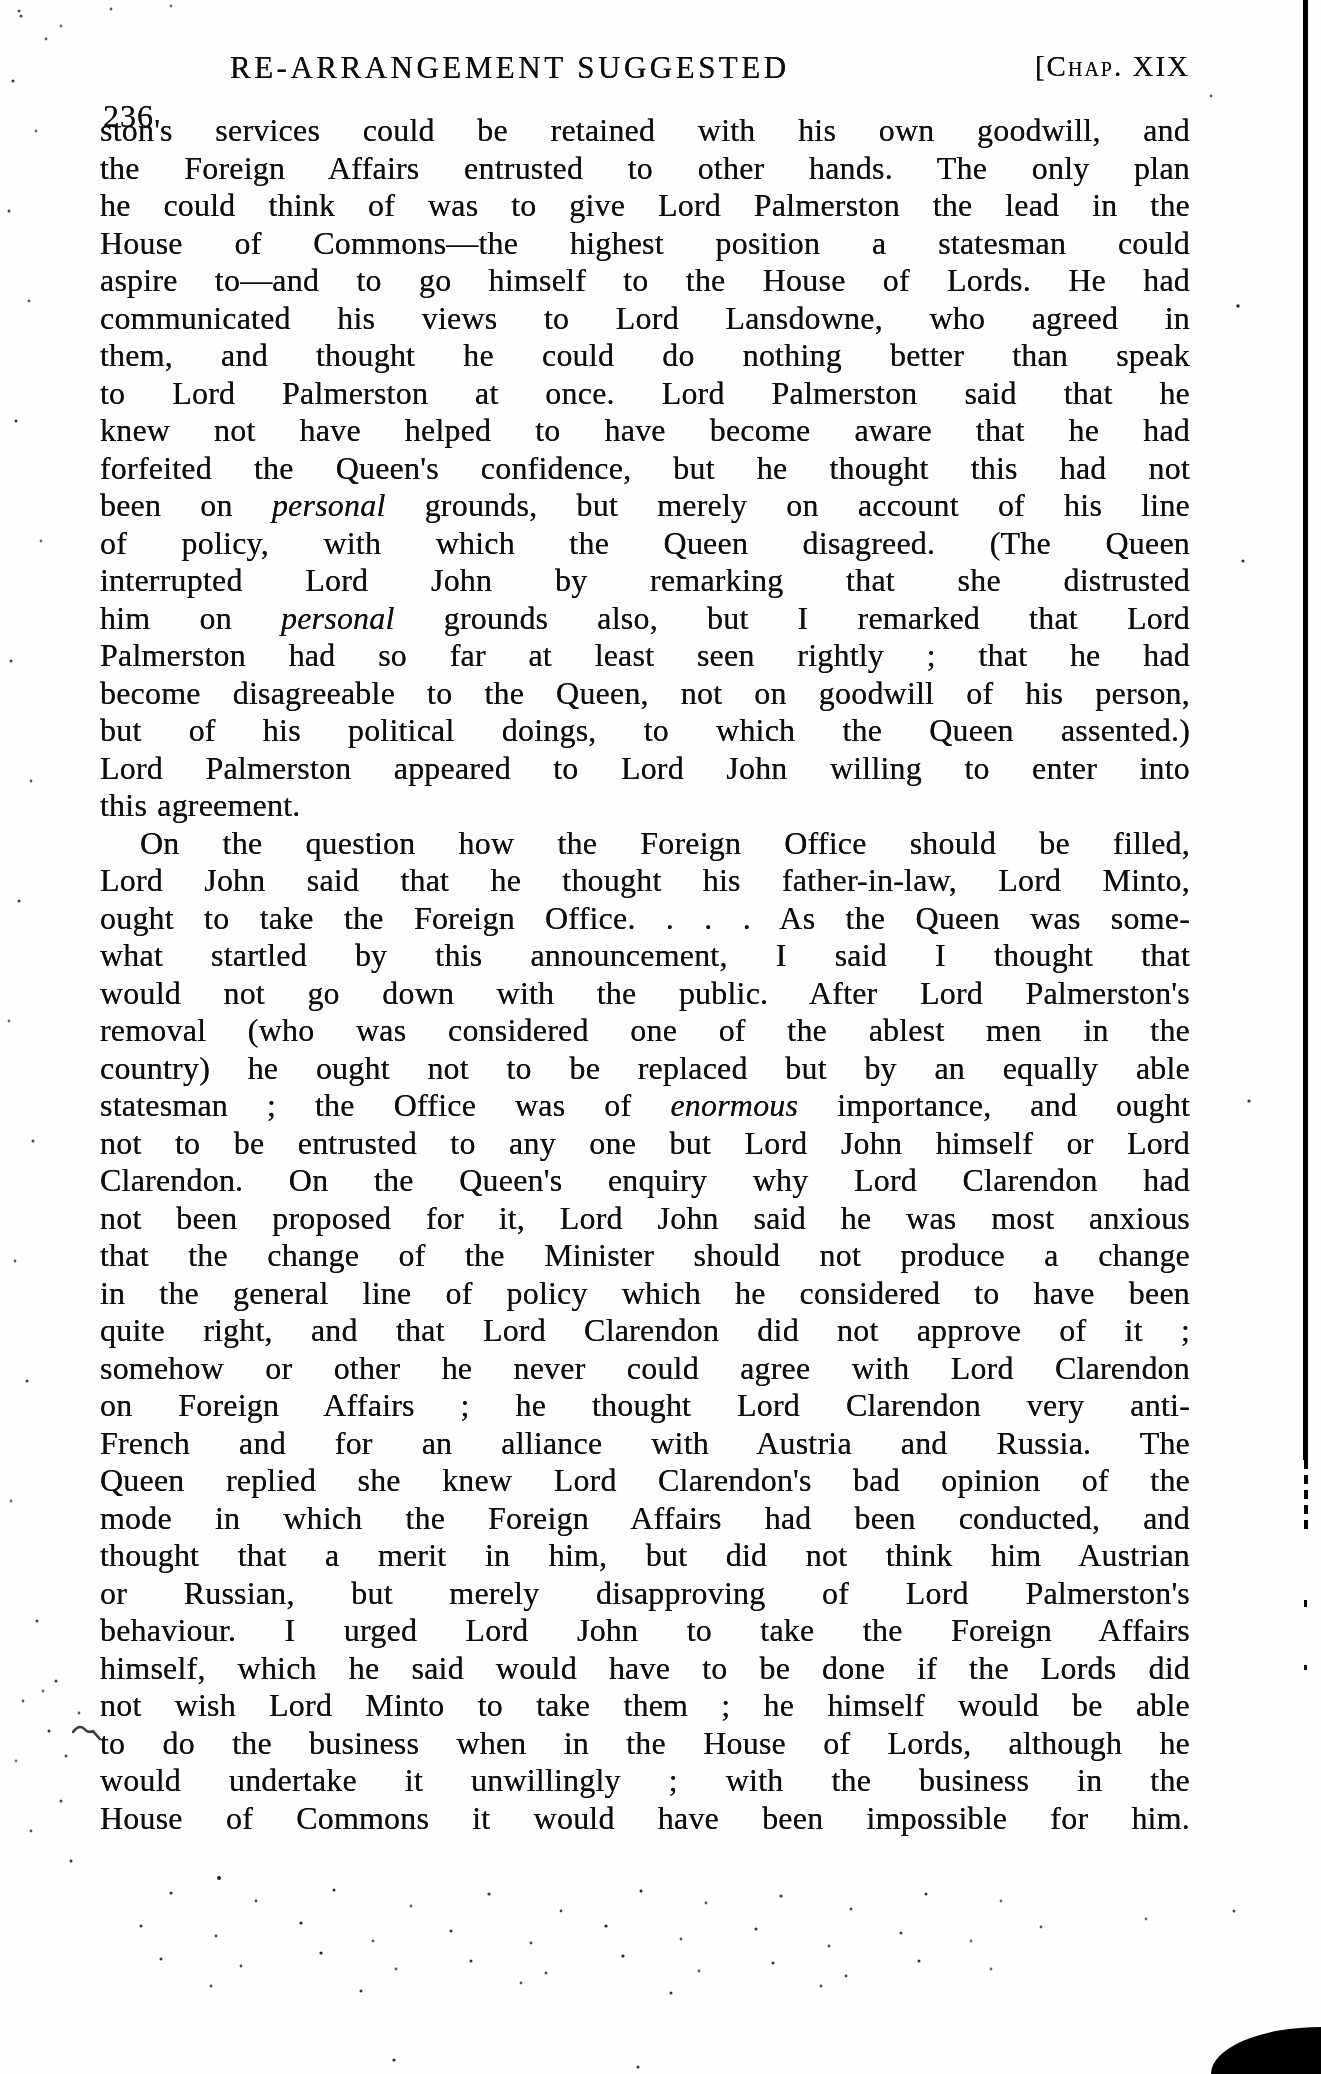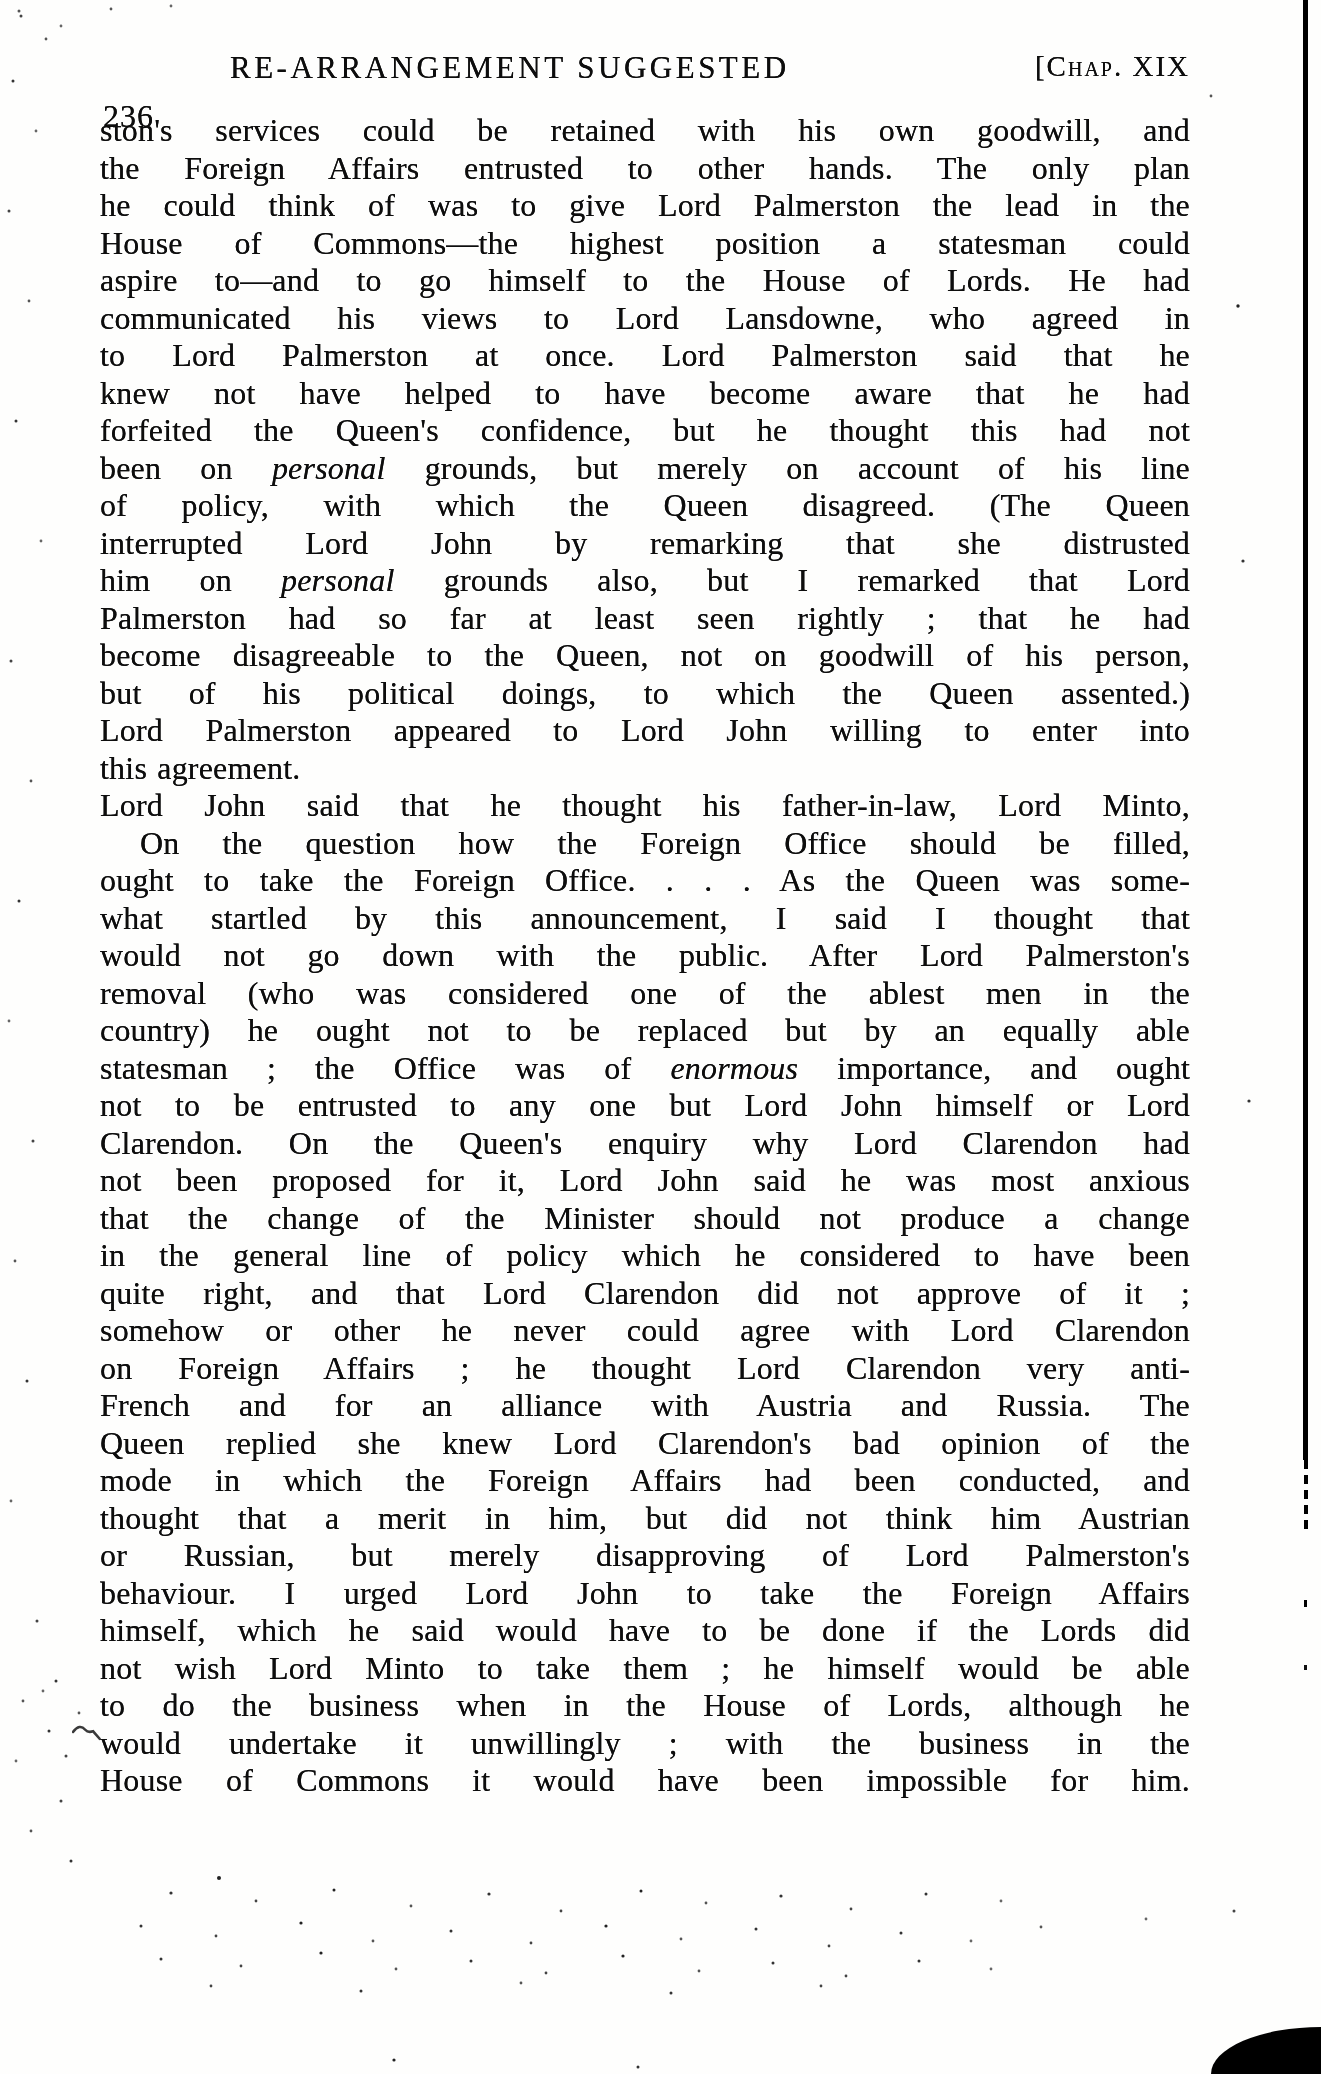--- a/index.html
+++ b/index.html
@@ -78,34 +78,35 @@
     <span class="chapter">[Chap. XIX</span>
   </div>
 
   <div class="text-block">
       <div class="line"><span>ston's services could be retained with his own goodwill, and</span></div>
       <div class="line"><span>the Foreign Affairs entrusted to other hands.  The only plan</span></div>
       <div class="line"><span>he could think of was to give Lord Palmerston the lead in the</span></div>
       <div class="line"><span>House of Commons—the highest position a statesman could</span></div>
       <div class="line"><span>aspire to—and to go himself to the House of Lords.  He had</span></div>
       <div class="line"><span>communicated his views to Lord Lansdowne, who agreed in</span></div>
+      <div class="line"><span>them, and thought he could do nothing better than speak</span></div>
       <div class="line"><span>to Lord Palmerston at once.  Lord Palmerston said that he</span></div>
       <div class="line"><span>knew not have helped to have become aware that he had</span></div>
       <div class="line"><span>forfeited the Queen's confidence, but he thought this had not</span></div>
       <div class="line"><span>been on </span><i>personal</i><span> grounds, but merely on account of his line</span></div>
       <div class="line"><span>of policy, with which the Queen disagreed.  (The Queen</span></div>
       <div class="line"><span>interrupted Lord John by remarking that she distrusted</span></div>
       <div class="line"><span>him on </span><i>personal</i><span> grounds also, but I remarked that Lord</span></div>
       <div class="line"><span>Palmerston had so far at least seen rightly ; that he had</span></div>
       <div class="line"><span>become disagreeable to the Queen, not on goodwill of his person,</span></div>
       <div class="line"><span>but of his political doings, to which the Queen assented.)</span></div>
       <div class="line"><span>Lord Palmerston appeared to Lord John willing to enter into</span></div>
       <div class="line endline"><span>this agreement.</span></div>
+      <div class="line indent"><span>On the question how the Foreign Office should be filled,</span></div>
       <div class="line"><span>Lord John said that he thought his father-in-law, Lord Minto,</span></div>
-      <div class="line indent"><span>On the question how the Foreign Office should be filled,</span></div>
       <div class="line"><span>ought to take the Foreign Office. . . .  As the Queen was some-</span></div>
       <div class="line"><span>what startled by this announcement, I said I thought that</span></div>
       <div class="line"><span>would not go down with the public.  After Lord Palmerston's</span></div>
       <div class="line"><span>removal (who was considered one of the ablest men in the</span></div>
       <div class="line"><span>country) he ought not to be replaced but by an equally able</span></div>
       <div class="line"><span>statesman ;  the Office was of </span><i>enormous</i><span> importance, and ought</span></div>
       <div class="line"><span>not to be entrusted to any one but Lord John himself or Lord</span></div>
       <div class="line"><span>Clarendon.  On the Queen's enquiry why Lord Clarendon had</span></div>
       <div class="line"><span>not been proposed for it, Lord John said he was most anxious</span></div>
       <div class="line"><span>that the change of the Minister should not produce a change</span></div>

